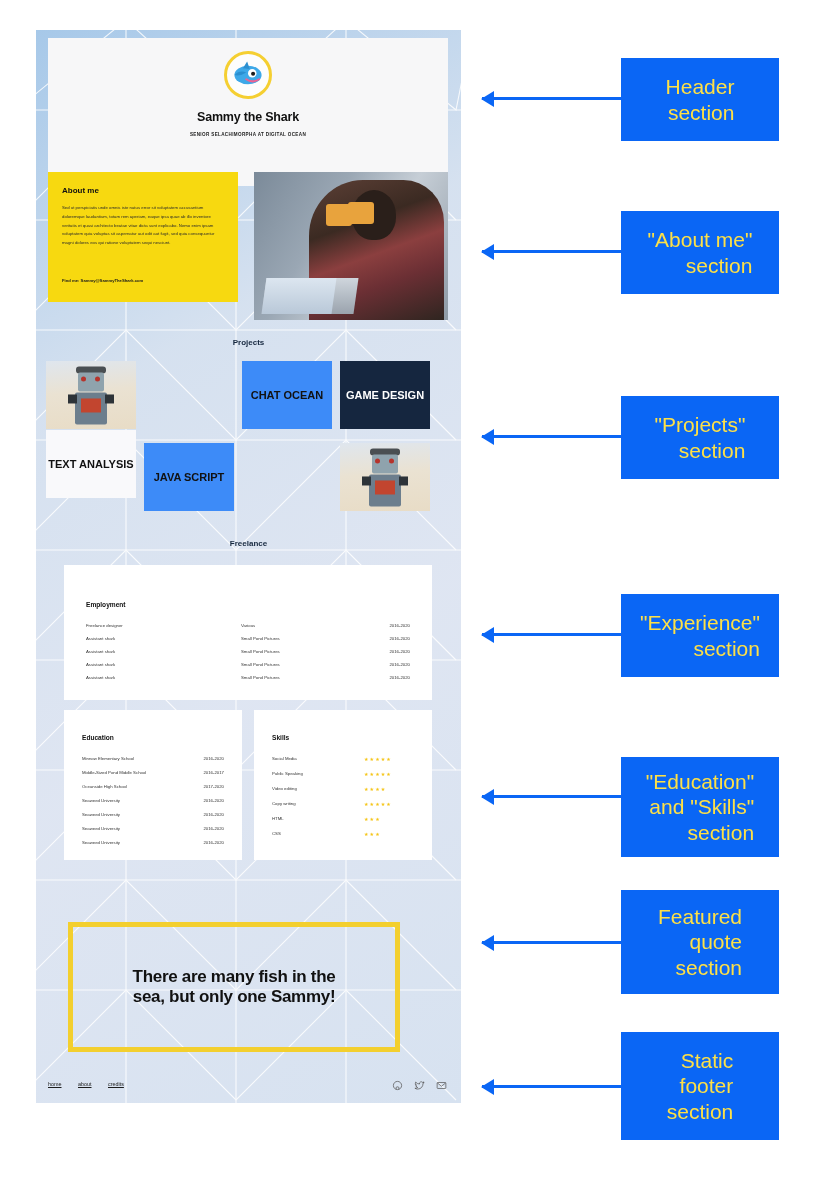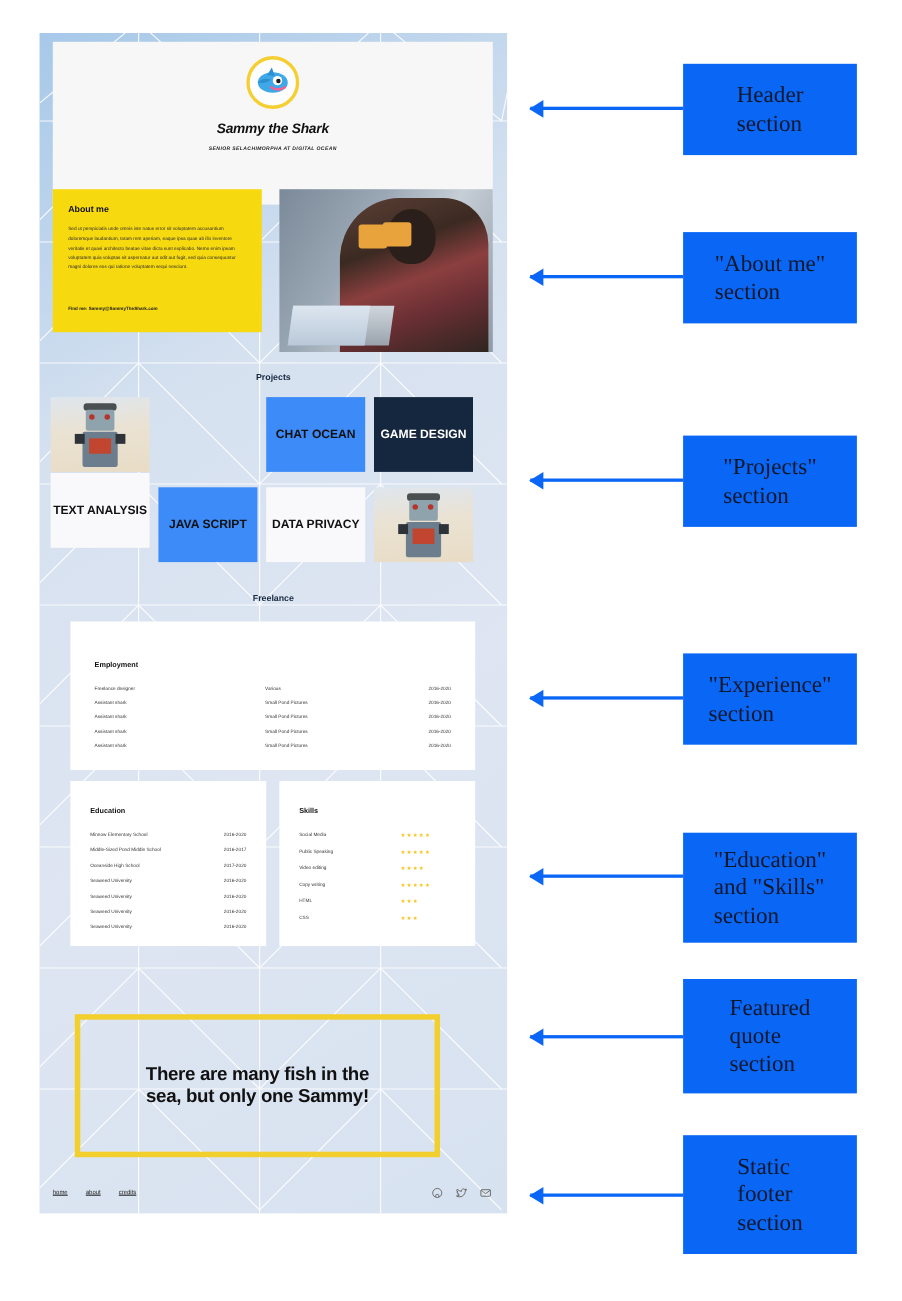--- a/index.html
+++ b/index.html
@@ -19,21 +19,20 @@
     background:
       linear-gradient(150deg, rgba(120,175,225,.55) 0%, rgba(196,214,235,.35) 30%, rgba(222,226,242,.3) 60%, rgba(205,220,238,.45) 100%),
       #dfe7f2;
   }
   .poly { position:absolute; inset:0; pointer-events:none; }
 
   
   .header-card {
     position:absolute; left:12px; top:8px; width:400px; height:148px;
     background:#f7f7f8;
-    font-style:italic;
   }
   .avatar {
     position:absolute; left:50%; top:13px; transform:translateX(-50%);
     width:48px; height:48px; border-radius:50%;
     background:#fdfdfd; border:3px solid #f5cf32;
     box-sizing:border-box;
     display:flex; align-items:center; justify-content:center;
   }
   .site-title {
     position:absolute; left:0; right:0; top:72px;
@@ -119,23 +118,23 @@
     font-size:17px; font-weight:bold; color:#111; line-height:1.18; letter-spacing:-.3px;
   }
 
   
   .footer { position:absolute; left:0; right:0; bottom:0; height:34px; }
   .f-link { position:absolute; font-size:5.4px; color:#1c1c1c; text-decoration:underline; }
   .f-icon { position:absolute; width:11px; height:11px; }
 
   
   .anno {
-    position:absolute; background:#0a66f5; color:#0f172a;
-    display:flex; align-items:center; justify-content:center; text-align:left;
-    font-size:21px; line-height:1.22; font-weight:400;font-family:Liberation Serif, serif;
+    position:absolute; background:#0a66f5; color:#fde047;
+    display:flex; align-items:center; justify-content:center; text-align:right;
+    font-size:21px; line-height:1.22; font-weight:400;
   }
   .arrow { position:absolute; height:3px; background:#0a66f5; }
   .arrow::before {
     content:""; position:absolute; left:-1px; top:50%; transform:translateY(-50%);
     width:0; height:0; border-top:8px solid transparent; border-bottom:8px solid transparent;
     border-right:13px solid #0a66f5;
   }
 </style>
 </head>
 <body>
@@ -209,23 +208,20 @@
     <div class="grid-cell cell-navy" style="left:304px; top:331px; width:90px; height:68px; font-size:11px;">
       <span>GAME DESIGN</span>
     </div>
 
     <div class="grid-cell cell-white" style="left:10px;  top:400px; width:90px; height:68px; font-size:11px;">
       <span>TEXT ANALYSIS</span>
     </div>
     <div class="grid-cell cell-blue" style="left:108px; top:413px; width:90px; height:68px; font-size:11px;">
       <span>JAVA SCRIPT</span>
     </div>
-    <div class="grid-cell cell-white" style="left:206px; top:413px; width:90px; height:68px; font-size:11px;">
-      <span>DATA PRIVACY</span>
-    </div>
     <div class="grid-cell cell-img" style="left:304px; top:413px; width:90px; height:68px;">
       <div class="robot">
         <div class="rb-hat"></div>
           <div class="rb-head"></div>
         <div class="rb-eye" style="left:12px"></div>
           <div class="rb-eye" style="left:26px"></div>
         <div class="rb-body"></div>
           <div class="rb-panel"></div>
         <div class="rb-arm" style="left:-1px"></div>
           <div class="rb-arm" style="right:-1px"></div>

